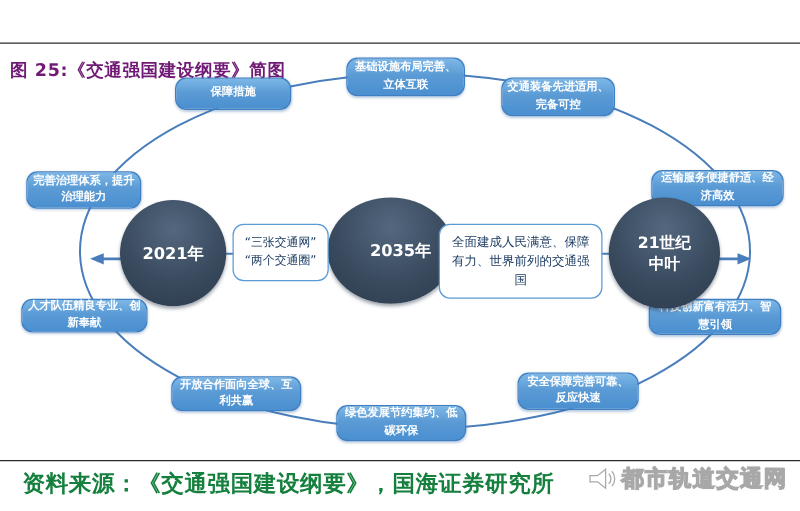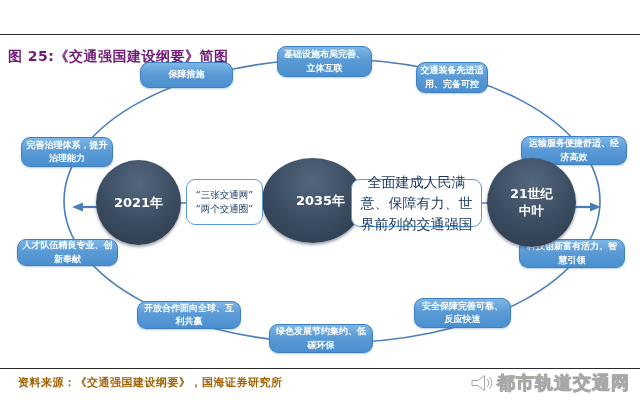--- a/index.html
+++ b/index.html
@@ -39,24 +39,24 @@
   .tnode-3 .wrap{width:46px;line-height:1.3;}
   
   .wbox{
     position:absolute;box-sizing:border-box;background:#ffffff;
     border:1.5px solid #5b9bd5;border-radius:9px;color:#17375e;font-weight:normal;
     font-size:9.5px;line-height:1.5;text-align:center;
     display:flex;flex-direction:column;align-items:center;justify-content:center;
     padding:2px 5px;
   }
   .wbox-1{left:186px;top:143px;width:77px;height:46px;}
-  .wbox-2{left:351px;top:143px;width:131px;height:48px;font-size:14px;}
+  .wbox-2{left:351px;top:143px;width:131px;height:60px;font-size:10px;}
   
   .source{
-    position:absolute;left:18px;top:375px;font-size:11px;font-weight:600;color:#a16207;
+    position:absolute;left:18px;top:375px;font-size:18px;font-weight:600;color:#15803d;
     font-family:"DejaVu Serif","Liberation Serif",serif;letter-spacing:0.5px;
   }
   .watermark{
     position:absolute;right:10px;top:371px;display:flex;align-items:center;gap:4px;
   }
   .watermark .wm-text{
     font-size:18px;font-weight:bold;color:#a16207;
     -webkit-text-stroke:0.9px #a8a8a8;
     text-shadow:0 0 1px #b5b5b5;
     letter-spacing:1px;
@@ -85,21 +85,21 @@
       </g>
 
       <g>
         <line x1="575" y1="171" x2="591" y2="171" stroke="#4a7ebb" stroke-width="2.2"></line>
         <polygon points="590,166.5 590,175.5 601,171" fill="#4a7ebb"></polygon>
       </g>
     </svg>
 
     <div class="rbox" style="left:140px;top:26px;width:93px;height:16px;">保障措施</div>
     <div class="rbox" style="left:277px;top:10px;width:95px;height:31px;">基础设施布局完善、立体互联</div>
-    <div class="rbox" style="left:416px;top:26px;width:72px;height:31px;">交通装备先进适用、完备可控</div>
+    <div class="rbox" style="left:401px;top:26px;width:91px;height:31px;">交通装备先进适用、完备可控</div>
     <div class="rbox" style="left:521px;top:100px;width:106px;height:29px;">运输服务便捷舒适、经济高效</div>
     <div class="rbox" style="left:519px;top:203px;width:106px;height:29px;">科技创新富有活力、智慧引领</div>
     <div class="rbox" style="left:414px;top:262px;width:97px;height:30px;">安全保障完善可靠、反应快速</div>
     <div class="rbox" style="left:269px;top:288px;width:104px;height:29px;">绿色发展节约集约、低碳环保</div>
     <div class="rbox" style="left:17px;top:203px;width:101px;height:27px;">人才队伍精良专业、创新奉献</div>
     <div class="rbox" style="left:137px;top:265px;width:104px;height:28px;">开放合作面向全球、互利共赢</div>
     <div class="rbox" style="left:21px;top:101px;width:92px;height:30px;">完善治理体系，提升治理能力</div>
 
     <div class="tnode tnode-1">2021年</div>
     <div class="tnode tnode-2">2035年</div>

